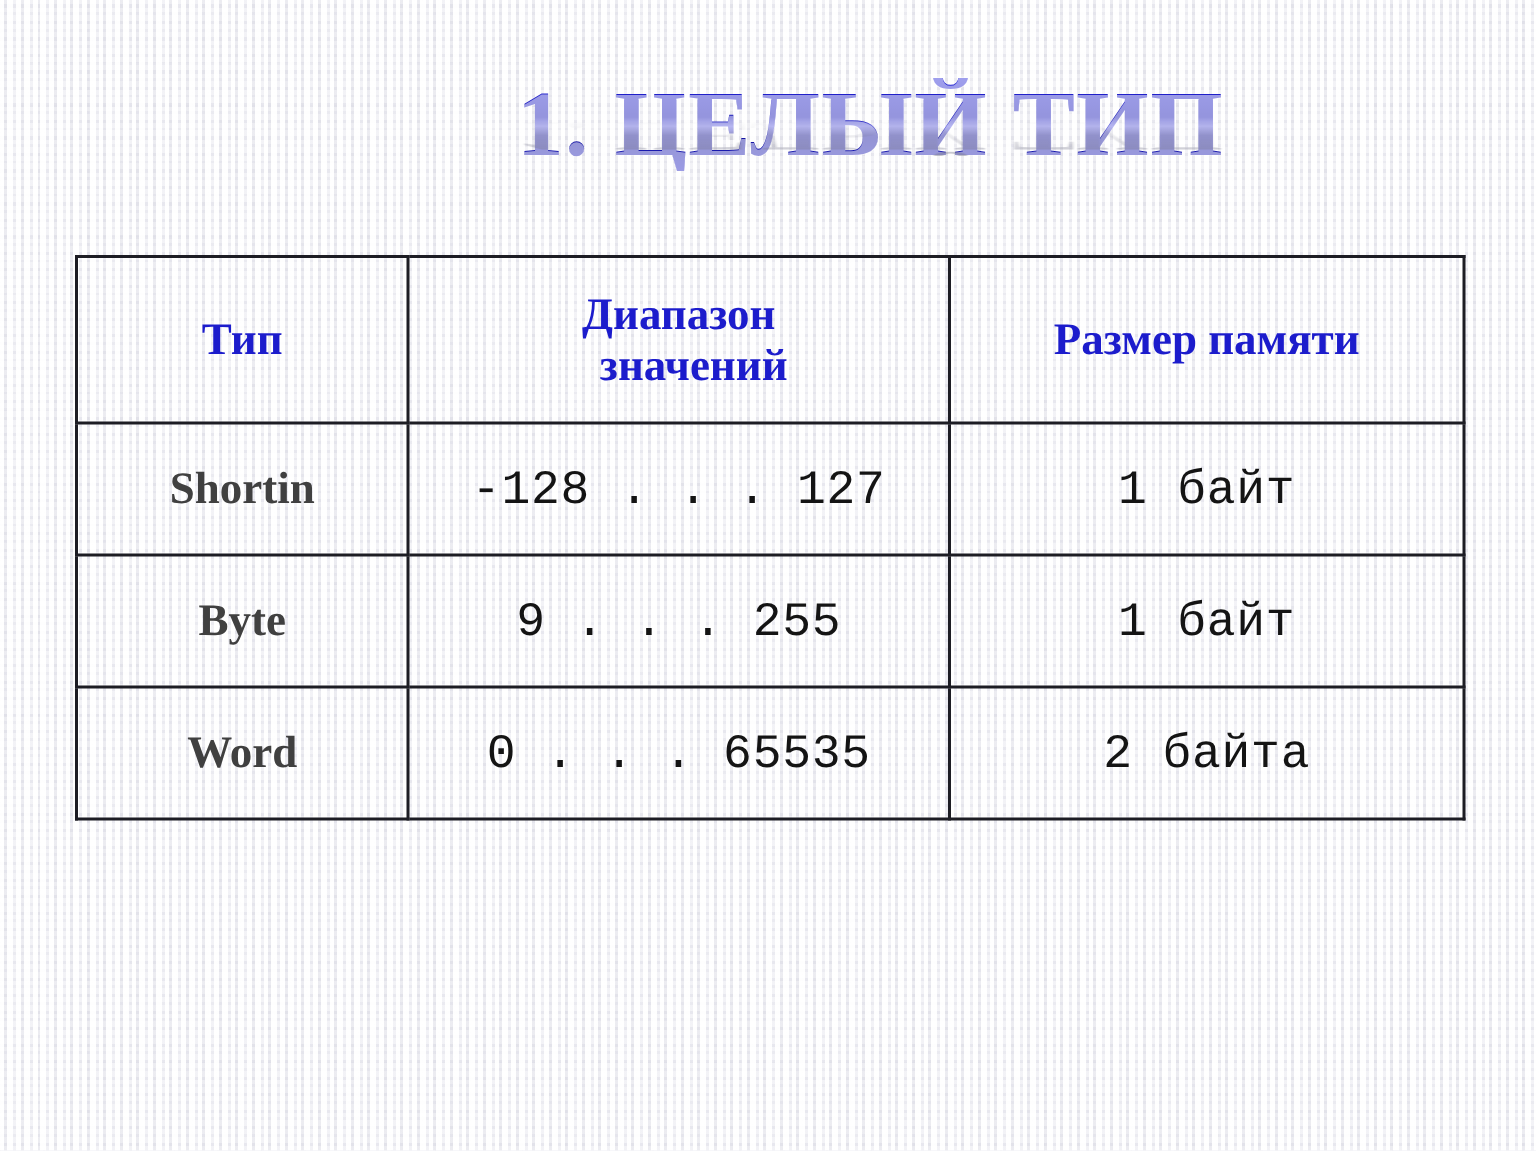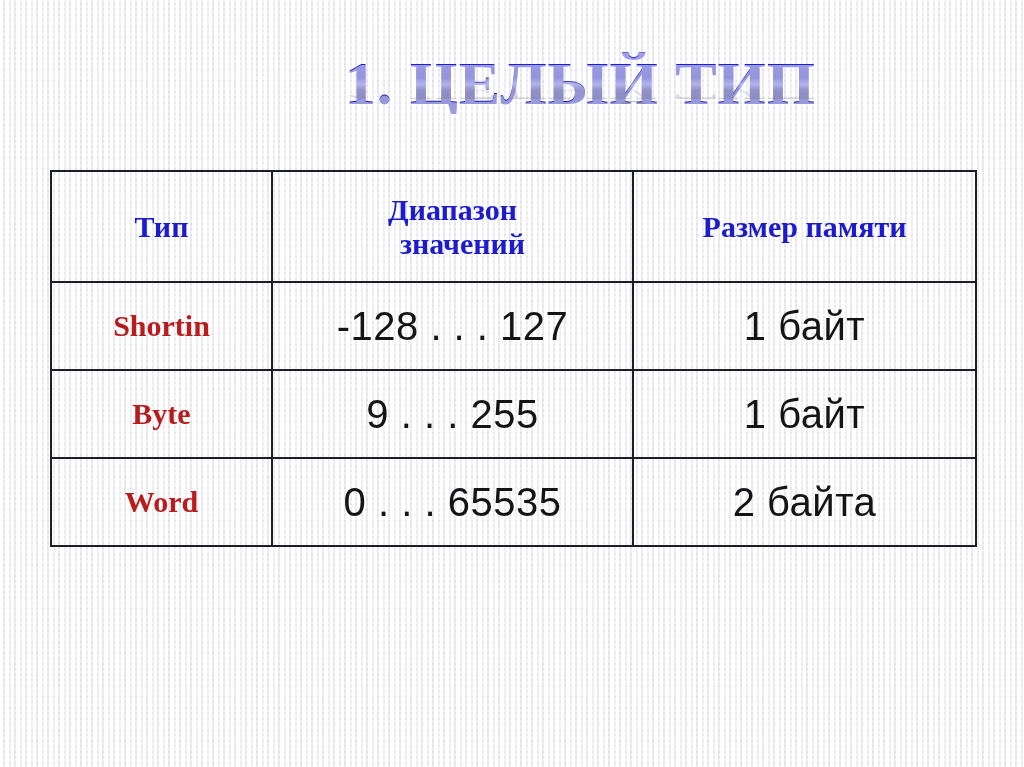--- a/index.html
+++ b/index.html
@@ -135,30 +135,30 @@
   .head-label .line2 { display: block; margin-left: 20px; }
 
   .data-row td {
     height: 86px;
   }
 
   .type-name {
     font-family: "Liberation Serif", "DejaVu Serif", serif;
     font-weight: bold;
     font-size: 30px;
-    color: #b91c1c;
+    color: #404040;
     text-align: left;
   }
 
   .cell-type { text-align: left; padding-left: 18px; }
 
   .plain-value {
-    font-family: Liberation Sans, sans-serif;
+    font-family: Liberation Mono, monospace;
     font-weight: normal;
-    font-size: 40px;
+    font-size: 32px;
     color: #141414;
     letter-spacing: 0.5px;
   }
 </style>
 </head>
 <body>
 
 <div class="bg-texture"></div>
 
 <div class="slide">

